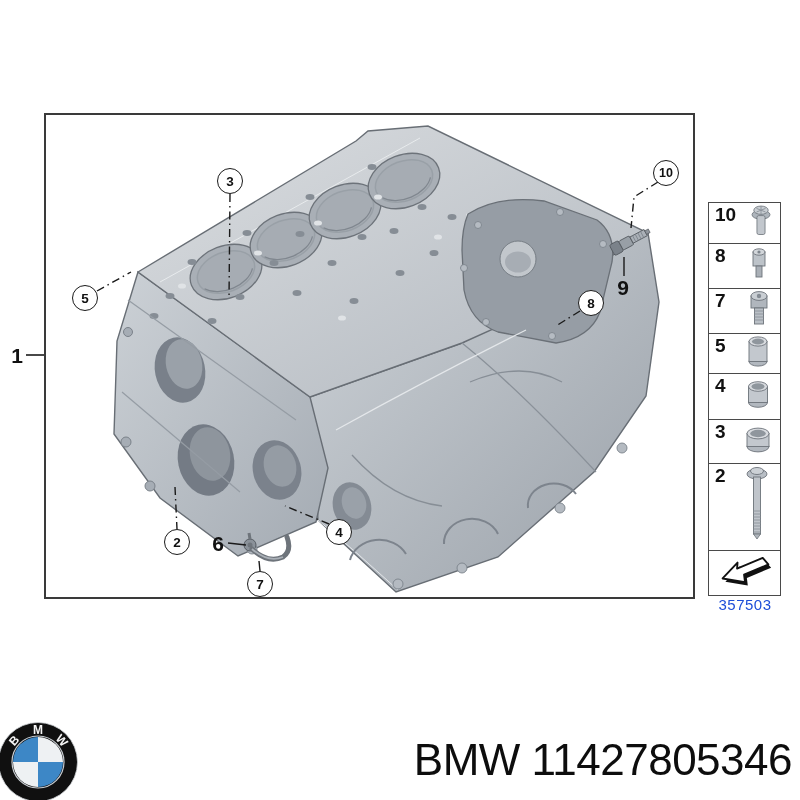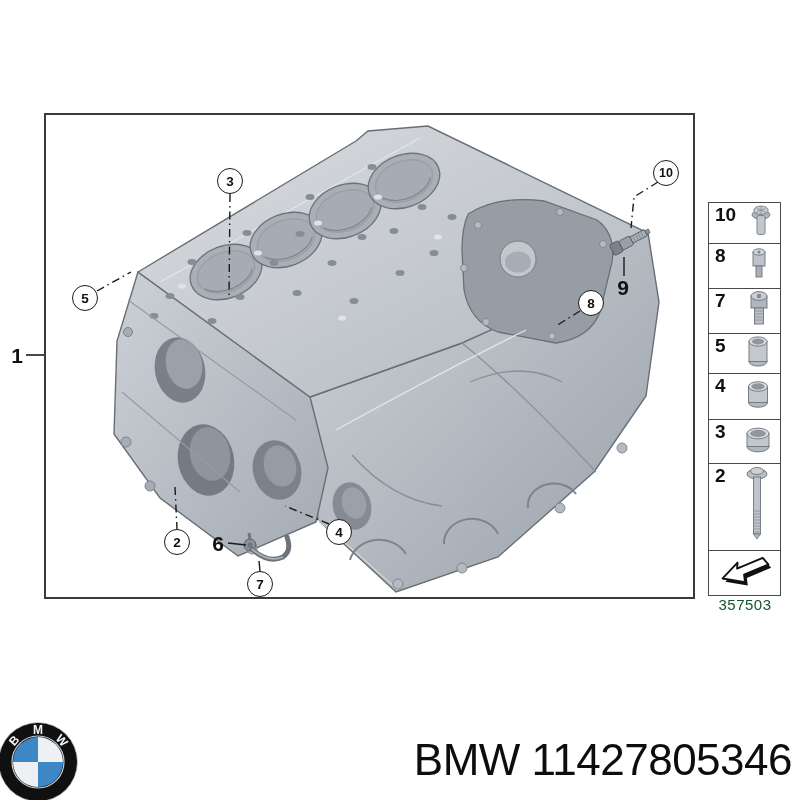--- a/index.html
+++ b/index.html
@@ -23,21 +23,21 @@
       display:flex;align-items:center;justify-content:center;width:26px;height:24px;}
 
   
   .legend{position:absolute;left:708px;top:202px;width:73px;}
   .lcell{position:absolute;left:0;width:73px;border:1px solid #4a4a4a;background:#fff;
          box-sizing:border-box;}
   .lnum{position:absolute;left:6px;top:1px;font-size:19px;font-weight:bold;color:#111;}
   .licon{position:absolute;right:5px;top:50%;transform:translateY(-50%);}
   .licon-center{position:absolute;left:50%;top:50%;transform:translate(-50%,-50%);}
   .drawing-number{position:absolute;left:700px;top:596px;width:90px;text-align:center;
-                  font-size:15px;color:#14532d;letter-spacing:.5px;}
+                  font-size:15px;color:#1d4ed8;letter-spacing:.5px;}
 
   
   .logo{position:absolute;left:-2px;top:722px;width:80px;height:80px;}
   .part-text{position:absolute;right:8px;top:735px;font-size:44px;color:#0d0d0d;
              white-space:nowrap;letter-spacing:-0.5px;text-align:right;}
 </style>
 </head>
 <body>
 
 <div class="stage">

